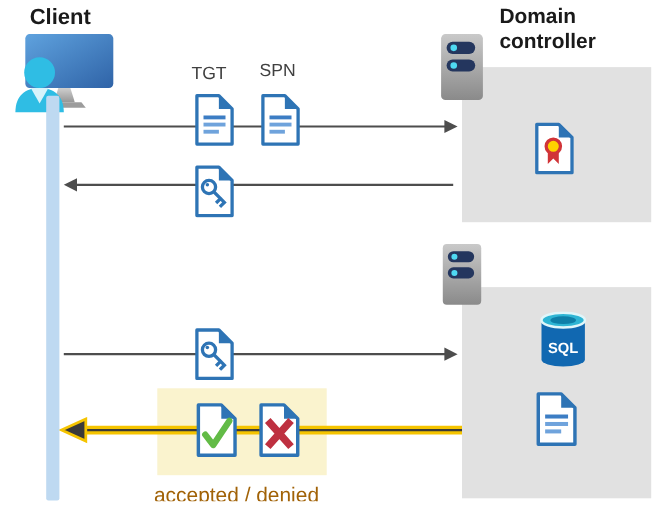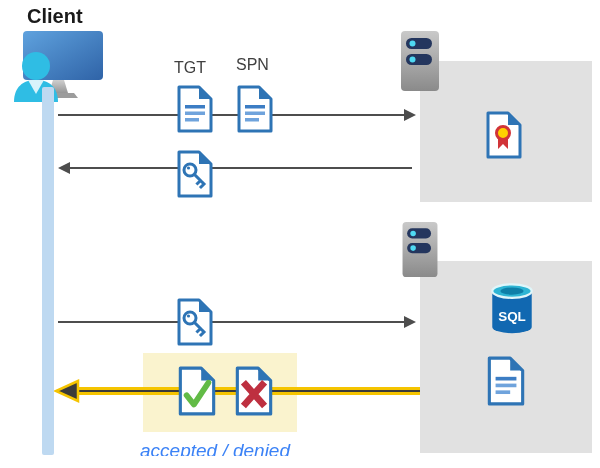--- a/index.html
+++ b/index.html
@@ -3,21 +3,21 @@
 <meta charset="utf-8">
 <style>
   html,body{margin:0;padding:0;background:#fff;}
   #canvas{
     position:relative;width:600px;height:456px;background:#ffffff;overflow:hidden;
     font-family:"Liberation Sans", sans-serif;
   }
   .abs{position:absolute;}
   .title{font-weight:bold;color:#1a1a1a;font-size:19px;line-height:1.2;}
   .small-label{color:#404040;font-size:16px;}
-  .caption{color:#3b82f6;font-size:19px;font-style:italic;}
+  .caption{color:#a16207;font-size:19px;}
   .graybox{background:#e1e1e1;z-index:1;}
   .yellowbox{background:#faf3ce;z-index:1;}
   #timeline{left:42px;top:87px;width:12px;height:368px;background:#bed9f1;border-radius:2px;z-index:3;}
   .icon{z-index:3;}
   svg{display:block;}
   #arrow-layer{left:0;top:0;z-index:2;pointer-events:none;}
 </style>
 </head>
 <body>
 
@@ -119,20 +119,21 @@
         <stop offset="0" stop-color="#c9c9c9"></stop>
           <stop offset="1" stop-color="#8a8a8a"></stop>
       </linearGradient>
     </defs>
     <rect x="1" y="1" width="38" height="60" rx="4" fill="url(#srvgrad)"></rect>
     <rect x="6" y="8" width="26" height="11" rx="5.5" fill="#24365e"></rect>
     <circle cx="12.5" cy="13.5" r="3" fill="#4fd9f2"></circle>
     <rect x="6" y="24" width="26" height="11" rx="5.5" fill="#24365e"></rect>
     <circle cx="12.5" cy="29.5" r="3" fill="#4fd9f2"></circle>
   </svg>
+  <div class="abs title" style="left:454px;top:5px;width:115px;">Domain controller</div>
   <svg class="abs icon" style="left:485px;top:111px;" width="38" height="48" viewBox="0 0 36 48">
     <path d="M2 2 h20 l12 12 v32 h-32 z" fill="#fff" stroke="#2e74b5" stroke-width="3" stroke-linejoin="round"></path>
     <path d="M22 2 v12 h12 z" fill="#2e74b5"></path>
     <path d="M12 26 v12 l5 -5 l5 5 v-12 z" fill="#d13438"></path>
     <circle cx="17" cy="22" r="6.5" fill="#ffd200" stroke="#d13438" stroke-width="3"></circle>
   </svg>
 
   <svg class="abs icon" style="left:400px;top:221px;" width="40" height="57" viewBox="0 0 40 62">
     <rect x="1" y="1" width="38" height="60" rx="4" fill="url(#srvgrad)"></rect>
     <rect x="6" y="8" width="26" height="11" rx="5.5" fill="#24365e"></rect>

